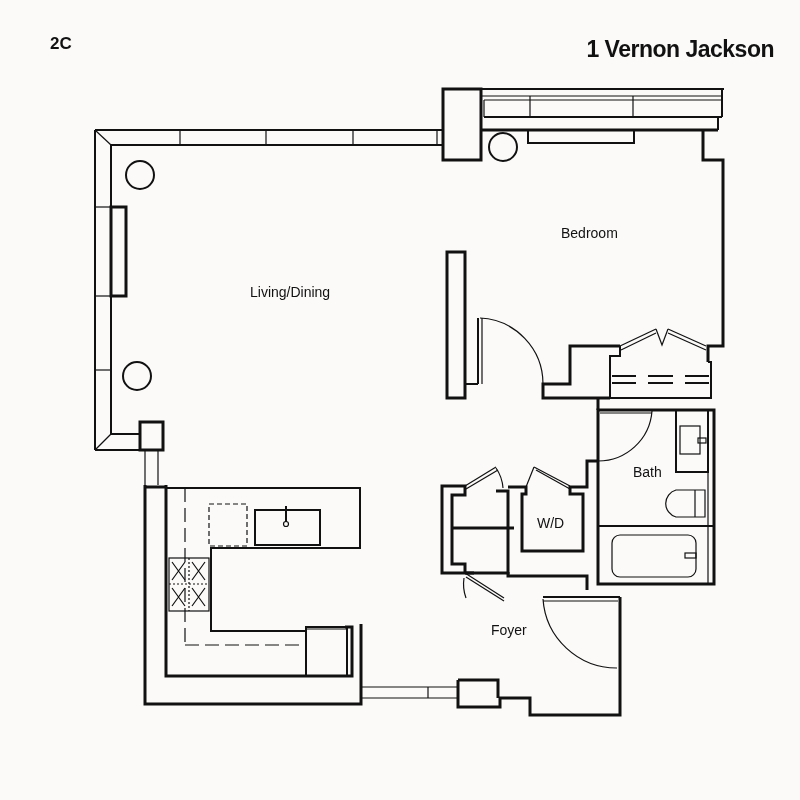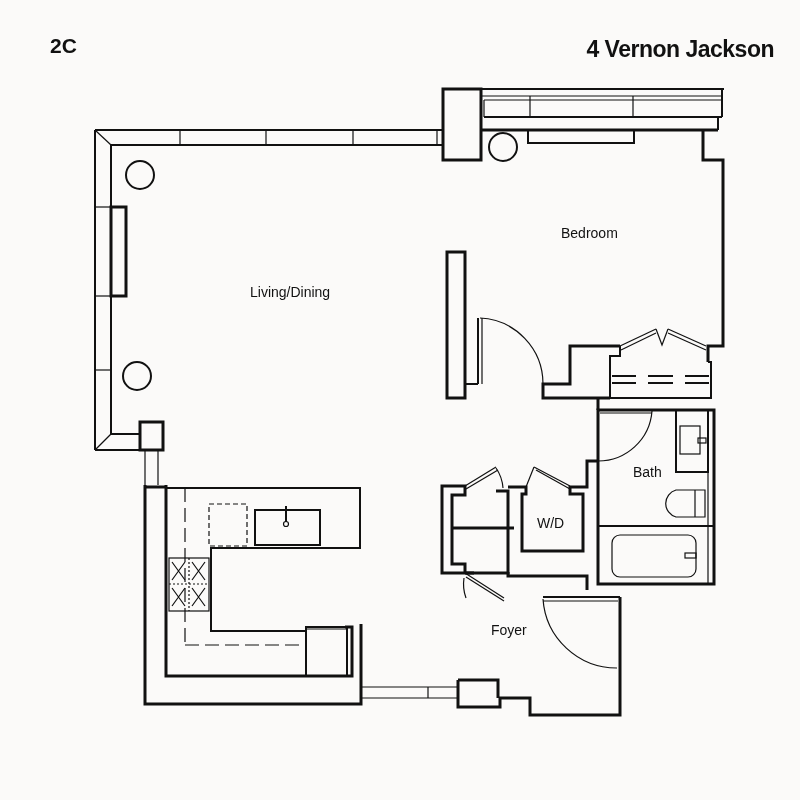--- a/index.html
+++ b/index.html
@@ -1,32 +1,32 @@
 <!DOCTYPE html>
 <html><head>
   <meta charset="utf-8">
   <style>
     html, body { margin: 0; padding: 0; background: #fbfaf9; }
     #plan-root { position: relative; width: 800px; height: 800px; background: #fbfaf9; overflow: hidden; }
     .hdr { position: absolute; font-family: "Liberation Sans", sans-serif; color: #111; font-weight: bold; }
-    #unit-label { left: 50px; top: 34px; font-size: 21px; }
+    #unit-label { left: 50px; top: 34px; font-size: 17px; }
     #building-label { right: 26px; top: 36px; font-size: 23px; letter-spacing: -0.5px; }
     svg { position: absolute; left: 0; top: 0; }
     .room-label { font-family: "Liberation Sans", sans-serif; font-size: 14px; fill: #111; }
     .w3 { stroke: #111; stroke-width: 3; fill: none; stroke-linejoin: miter; }
     .w2 { stroke: #111; stroke-width: 2; fill: none; }
     .w1 { stroke: #111; stroke-width: 1.2; fill: none; }
     .dash { stroke: #111; stroke-width: 1.2; fill: none; stroke-dasharray: 14 6; }
   </style>
 </head>
 <body>
 
 <div id="plan-root">
   <div id="unit-label" class="hdr">2C</div>
-  <div id="building-label" class="hdr">4 Vernon Jackson</div>
+  <div id="building-label" class="hdr">1 Vernon Jackson</div>
 
   <svg width="800" height="800" viewBox="0 0 800 800">
 
     <g>
 
       <line class="w2" x1="95" y1="130" x2="443" y2="130"></line>
       <line class="w2" x1="111" y1="145" x2="443" y2="145"></line>
       <line class="w1" x1="180" y1="130" x2="180" y2="145"></line>
       <line class="w1" x1="266" y1="130" x2="266" y2="145"></line>
       <line class="w1" x1="353" y1="130" x2="353" y2="145"></line>

